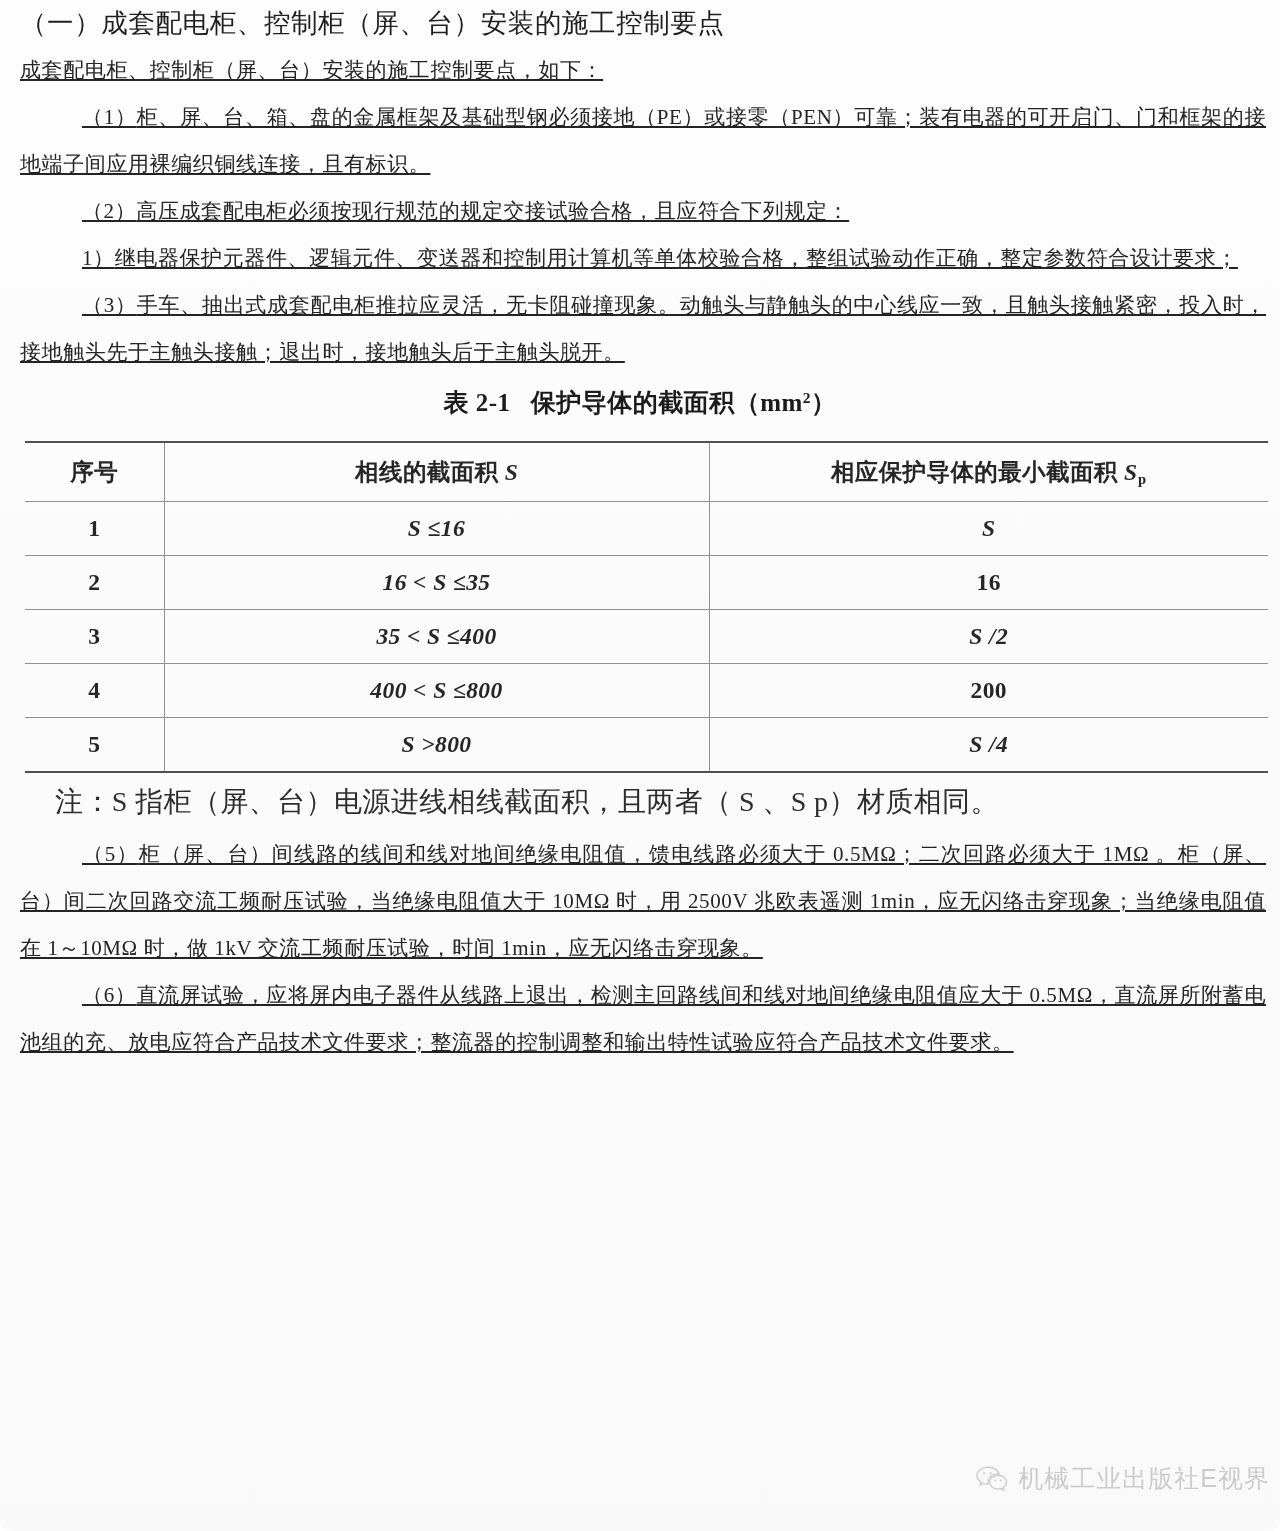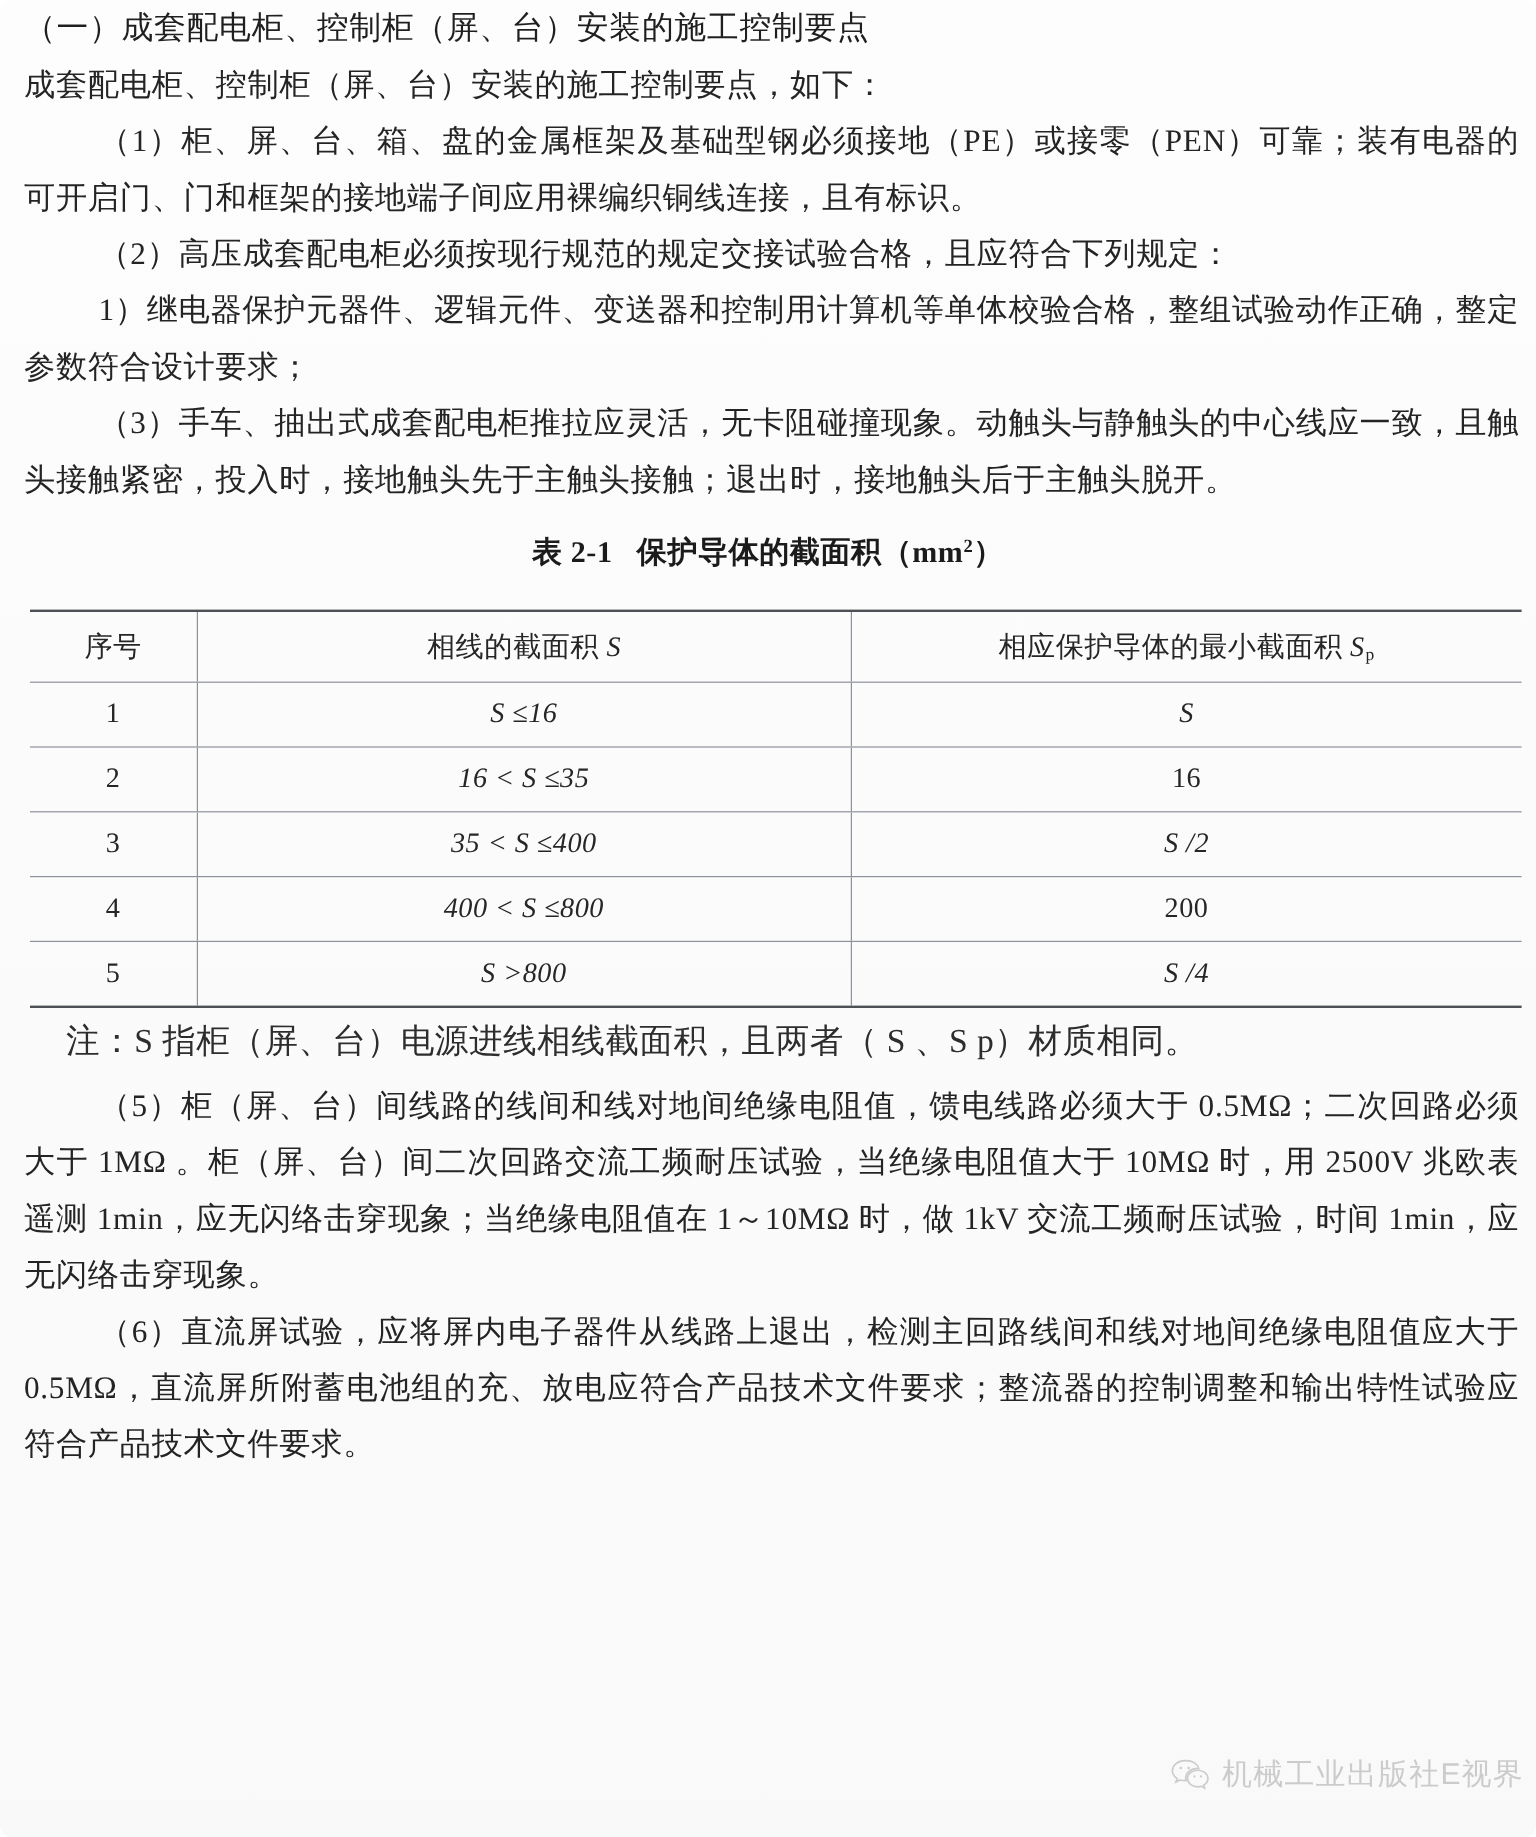--- a/index.html
+++ b/index.html
@@ -21,28 +21,29 @@
     position: absolute;
     inset: 0;
     padding: 0;
     background:
       linear-gradient(180deg, #fdfdfd 0%, #fbfbfb 40%, #f9f9f9 100%);
     border-radius: 10px;
   }
 
   
   .para {
-    font-size: 26px;
+    font-size: 21px;
     line-height: 47px;
     letter-spacing: 0.6px;
     text-align: justify;
     text-justify: inter-ideograph;
     color: #242424;
     margin: 0;
     padding: 0 14px 0 20px;
+    text-decoration: underline;
   }
   .para .ind {
     display: inline-block;
     width: 62px;
   }
 
   .heading {
     font-size: 26.5px;
     line-height: 47px;
     letter-spacing: 0.6px;
@@ -68,21 +69,21 @@
     vertical-align: 0.52em;
   }
 
   
   .table-caption {
     text-align: center;
     font-size: 25px;
     font-weight: bold;
     letter-spacing: 0.5px;
     color: #1b1b1b;
-    margin: 10px;
+    margin: 0;
     padding: 10px 0 22px 0;
   }
 
   
   .tbl-wrap {
     padding: 0 12px 0 25px;
   }
   table.data {
     width: 1243px;
     border-collapse: collapse;
@@ -95,21 +96,21 @@
   table.data col.c3 { width: 559px; }
 
   table.data td, table.data th {
     border-top: 1.3px solid #8d9199;
     border-bottom: 1.3px solid #8d9199;
     border-left: 1.3px solid #8d9199;
     border-right: none;
     text-align: center;
     vertical-align: middle;
     height: 53px;
-    font-weight: normal;
+    font-weight: bold;
     padding: 0;
     letter-spacing: 0.4px;
     margin-top: 48px;
   }
   table.data td:first-child,
   table.data th:first-child {
     border-left: none;
   }
   table.data tr:first-child th {
     border-top: 2.4px solid #4d5156;

